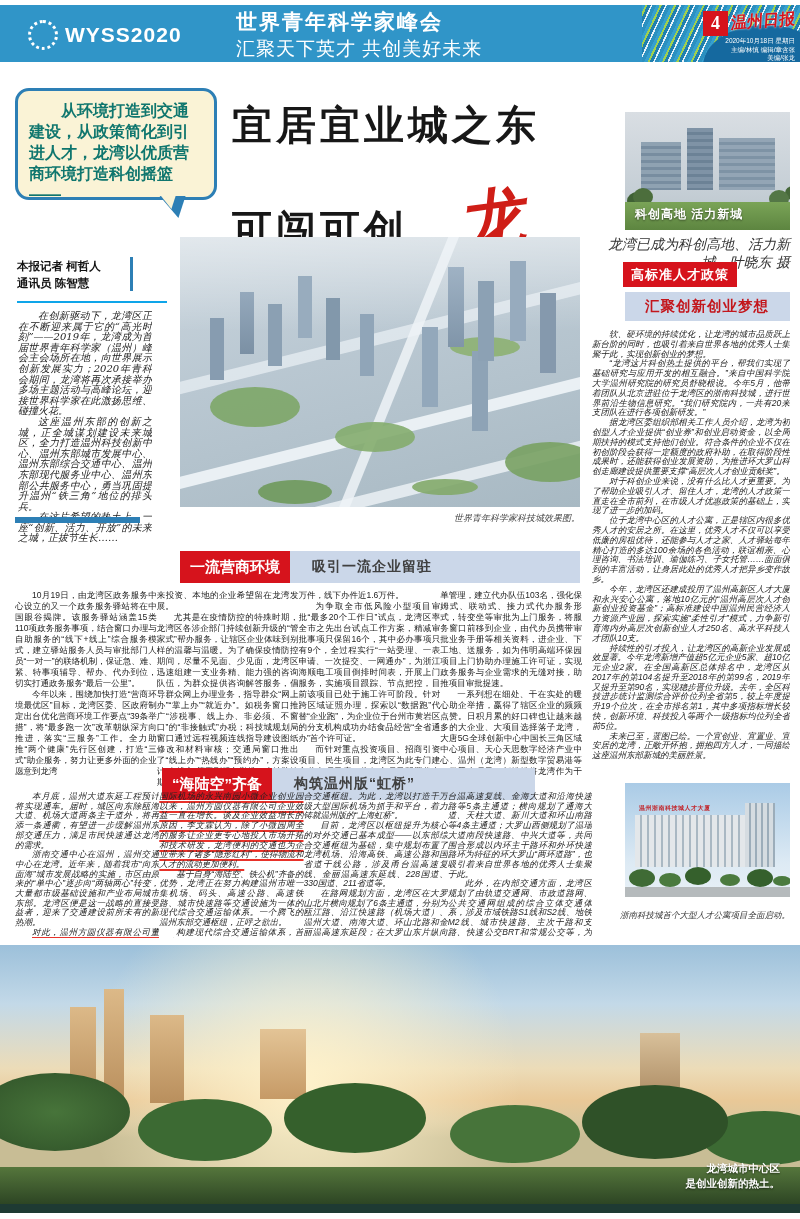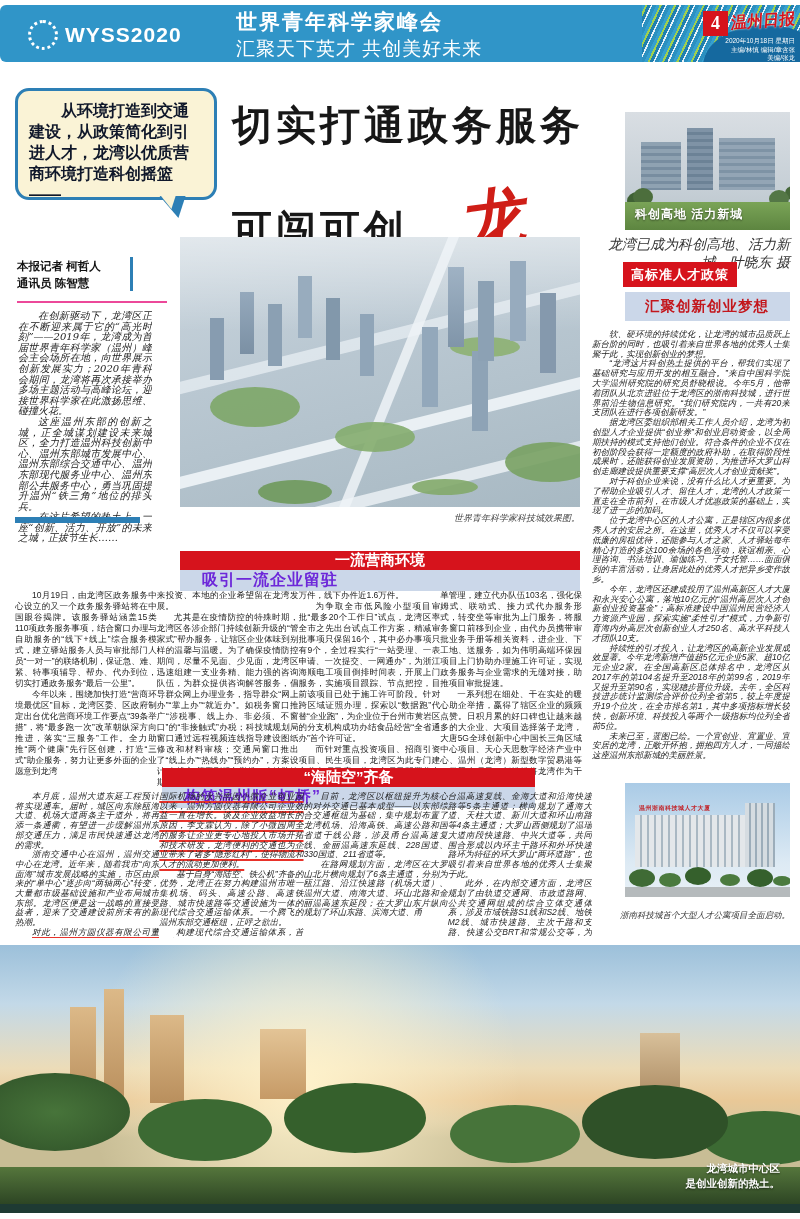--- a/index.html
+++ b/index.html
@@ -1,53 +1,53 @@
 <!DOCTYPE html>
 <html><head>
 <meta charset="utf-8">
 <style>
   html,body{margin:0;padding:0;background:#ffffff;}
   body{width:800px;height:1219px;position:relative;overflow:hidden;
        font-family:"Liberation Sans",sans-serif;-webkit-font-smoothing:antialiased;}
   .page{position:absolute;inset:0;background:#fff;}
 
   
-  .banner{position:absolute;left:0;top:5px;width:800px;height:57px;background:#3095c8;border-radius:6px;}
+  .banner{position:absolute;left:0;top:5px;width:800px;height:57px;background:#3095c8;}
   .logo{position:absolute;left:28px;top:15px;display:flex;align-items:center;color:#fff;}
   .logo-icon{width:24px;height:24px;border:3px dotted #fff;border-radius:50%;margin-right:7px;}
   .logo-text{font-size:21px;font-weight:bold;letter-spacing:1px;}
   .banner-title{position:absolute;left:236px;top:3px;color:#fff;font-size:21px;font-weight:bold;letter-spacing:2px;}
   .banner-sub{position:absolute;left:236px;top:31px;color:#fff;font-size:19px;letter-spacing:1px;}
   .deco{position:absolute;right:0;top:0;width:158px;height:57px;overflow:hidden;}
   .deco-stripes{position:absolute;left:-15px;top:-60px;width:210px;height:180px;border-radius:50%;
     background:repeating-linear-gradient(115deg,#35a0d0 0 3px,#9fd04f 3px 5px,#1f7fb0 5px 8px,#e6f3fa 8px 9.5px,#2b90c0 9.5px 13px);}
   .deco-core{position:absolute;right:-28px;top:20px;width:125px;height:82px;border-radius:50%;background:#15699f;}
   .pagenum{position:absolute;right:72px;top:6px;width:25px;height:25px;background:#d6131c;color:#fff;
     font-family:"Liberation Serif",serif;font-weight:bold;font-size:18px;text-align:center;line-height:25px;z-index:3;}
   .masthead{position:absolute;right:3px;top:6px;width:66px;color:#d6131c;font-family:"DejaVu Serif",serif;
     font-size:16px;font-weight:bold;transform:rotate(-4deg) skewX(-8deg);z-index:3;text-shadow:0 0 2px #fff;}
   .dates{position:absolute;right:5px;top:32px;width:110px;text-align:right;color:#fff;font-size:6.5px;line-height:8.5px;z-index:3;}
 
   
   .bubble{position:absolute;left:15px;top:88px;width:202px;height:112px;background:#faf3d6;border:3px solid #2d7fb5;
-    border-radius:14px;box-sizing:border-box;padding:9px 11px;font-size:16px;font-weight:bold;color:#0f172a;line-height:21px;}
+    border-radius:14px;box-sizing:border-box;padding:9px 11px;font-size:16px;font-weight:bold;color:#0f766e;line-height:21px;}
   .bubble::after{content:"";position:absolute;bottom:-21px;right:32px;width:0;height:0;
     border-left:26px solid transparent;border-top:22px solid #2d7fb5;transform:skewX(-18deg);}
   .bubble::before{content:"";position:absolute;bottom:-12px;right:40px;width:0;height:0;z-index:1;
     border-left:18px solid transparent;border-top:16px solid #faf3d6;transform:skewX(-18deg);}
   .bubble-text{text-indent:2em;}
 
   .headline{position:absolute;left:232px;top:98px;width:360px;color:#171717;}
   .h-line1{font-size:40px;font-weight:900;letter-spacing:4px;}
   .h-line2{font-size:40px;font-weight:900;letter-spacing:4px;margin-top:14px;display:flex;align-items:center;}
   .h-brush{color:#cf1e17;font-family:"DejaVu Serif",serif;font-style:italic;font-weight:900;font-size:66px;
     letter-spacing:0;display:inline-block;transform:rotate(-8deg) translateY(4px);margin-left:16px;}
 
   .byline{position:absolute;left:17px;top:258px;width:150px;font-size:11.5px;font-weight:bold;color:#111;
-    line-height:17px;border-bottom:2px solid #ec4899;padding-bottom:9px;}
+    line-height:17px;border-bottom:2px solid #0ea5e9;padding-bottom:9px;}
   .byline-rule{position:absolute;left:130px;top:257px;width:3px;height:34px;background:#2d7fb5;}
   .intro{position:absolute;left:18px;top:311px;width:134px;height:232px;overflow:hidden;
     font-family:"DejaVu Serif",serif;font-style:italic;font-size:10px;line-height:10.6px;color:#222;text-align:justify;}
   .intro p{margin:0;text-indent:2em;}
   .blue-bar{position:absolute;left:15px;top:517px;width:125px;height:6px;background:#2d7fb5;}
 
   
   .photo-main{position:absolute;left:180px;top:237px;width:400px;height:270px;overflow:hidden;
     background:linear-gradient(165deg,#cbd6de 0%,#bac8d2 40%,#a8b9c3 100%);}
   .mp-green{position:absolute;left:30px;top:150px;width:90px;height:40px;border-radius:50%;background:#7ea768;opacity:.9;
@@ -57,25 +57,25 @@
   .mp-road2{position:absolute;left:210px;top:-40px;width:10px;height:370px;background:rgba(238,243,247,.85);transform:rotate(22deg);}
   .mp-towers1{position:absolute;left:60px;top:55px;width:14px;height:62px;background:linear-gradient(#95a9bc,#7b90a4);
     box-shadow:28px 12px 0 #8ba0b3,58px -16px 0 #98acbe,86px 6px 0 #8298ab,120px 22px 0 #90a5b8,-30px 26px 0 #879cb0;}
   .mp-towers2{position:absolute;left:268px;top:30px;width:16px;height:80px;background:linear-gradient(#9fb2c4,#8095a9);
     box-shadow:30px 14px 0 #8ca1b4,62px -6px 0 #97abbe,92px 26px 0 #8599ad,24px 84px 0 #8ea3b6,-26px 60px 0 #93a8bb;}
   .mp-haze{position:absolute;inset:0;background:linear-gradient(180deg,rgba(255,255,255,.45),rgba(255,255,255,0) 35%);}
   .caption-main{position:absolute;left:300px;top:512px;width:280px;text-align:right;
     font-family:"DejaVu Serif",serif;font-style:italic;font-size:9px;color:#444;}
 
   
-  .sec-header{position:absolute;height:32px;display:flex;flex-direction:column;}
+  .sec-header{position:absolute;height:32px;display:flex;}
   .sec1{left:180px;top:551px;width:400px;}
   .sec2{left:162px;top:768px;width:373px;}
   .tag{background:#d6131c;color:#fff;font-size:15px;font-weight:bold;display:flex;align-items:center;justify-content:center;padding:0 10px;white-space:nowrap;}
-  .bar{background:#cbd7e9;color:#6d28d9;flex:1;font-size:16px;font-weight:bold;display:flex;align-items:center;padding-left:22px;letter-spacing:1px;}
+  .bar{background:#cbd7e9;color:#404040;flex:1;font-size:14px;font-weight:bold;display:flex;align-items:center;padding-left:22px;letter-spacing:1px;}
 
   
   .cols{position:absolute;left:15px;display:flex;gap:0;color:#222;text-align:justify;}
   .cols1{top:590px;width:567px;height:196px;overflow:hidden;font-size:8.5px;line-height:11px;}
   .cols2{top:792px;width:577px;height:146px;overflow:hidden;font-size:8.5px;line-height:9.7px;font-style:italic;}
   .col{flex:1;overflow:hidden;}
   .col p{margin:0;text-indent:2em;}
   .col p.cont{text-indent:0;}
   .u-red{text-decoration:underline;text-decoration-color:#e8322a;text-decoration-thickness:1.5px;text-underline-offset:2px;}
 
@@ -154,21 +154,21 @@
       <div>主编/林慎 编辑/章含张</div>
       <div>美编/张龙</div>
     </div>
   </div>
 
   <div class="bubble">
     <div class="bubble-text">从环境打造到交通建设，从政策简化到引进人才，龙湾以优质营商环境打造科创摇篮——</div>
   </div>
 
   <div class="headline">
-    <div class="h-line1">切实打通政务服务</div>
+    <div class="h-line1">宜居宜业城之东</div>
     <div class="h-line2">
       <span>可闯可创是</span>
       <span class="h-brush">龙湾</span>
     </div>
   </div>
 
   <div class="byline">
     <div>本报记者 柯哲人</div>
     <div>通讯员 陈智慧</div>
   </div>
@@ -223,20 +223,21 @@
       <p>本月底，温州大道东延工程预计将实现通车。届时，城区向东除瓯海大道、机场大道两条主干道外，将再添一条通衢，有望进一步缓解温州东部交通压力，满足市民快速通达龙湾的需求。</p>
       <p>浙南交通中心在温州，温州交通中心在龙湾。近年来，随着我市“向东面海”城市发展战略的实施，市区由原来的“单中心”逐步向“两轴两心”转变，大量都市级基础设施和产业布局城市东部。龙湾区便是这一战略的直接受益者，迎来了交通建设前所未有的新热潮。</p>
       <p class="u-red">对此，温州方圆仪器有限公司董事长李文霖深有体会。自三年前入驻毗近龙湾</p>
     </div>
     <div class="col">
       <p class="cont u-red">国际机场的永兴南园小微企业创业园以来，温州方圆仪器有限公司企业效益一直在增长。谈及企业效益增长的原因，李文霖认为，除了小微园周全的服务让企业更专心地投入市场开拓和技术研发，龙湾便利的交通也为企业带来了诸多“隐形红利”，使得物流和人才的流动更加便利。</p>
       <p>基于自身“海陆空、铁公机”齐备的优势，龙湾正在努力构建温州市唯一集机场、码头、高速公路、高速铁路、城市快速路等交通设施为一体的现代综合交通运输体系。一个腾飞的温州东部交通枢纽，正呼之欲出。</p>
       <p>构建现代综合交通运输体系，首先离不开一个各种交通运输方式无缝衔接的综</p>
     </div>
     <div class="col">
+      <p class="cont">合交通枢纽。为此，龙湾以打造千万级大型国际机场为抓手和平台，着力铸就温州版的“上海虹桥”。</p>
       <p>目前，龙湾区以枢纽提升为核心的对外交通已基本成型——以东部综合交通枢纽为基础，集中规划布置了龙湾机场、沿海高铁、高速公路和国省道干线公路，涉及甬台温高速复线、金丽温高速东延线、228国道、330国道、211省道等。</p>
       <p>在路网规划方面，龙湾区在大罗山北片横向规划了6条主通道，分别为瓯江路、沿江快速路（机场大道）、温州大道、南海大道、环山北路和金丽温高速东延段；在大罗山东片纵向规划了环山东路、滨海大道、甬</p>
     </div>
     <div class="col">
       <p class="cont">台温高速复线、金海大道和沿海快速路等5条主通道；横向规划了通海大道、天柱大道、新川大道和环山南路等4条主通道；大罗山西侧规划了温瑞大道南段快速路、中兴大道等，共同围合形成以内环主干路环和外环快速路环为特征的环大罗山“两环道路”，也吸引着来自世界各地的优秀人士集聚于此。</p>
       <p>此外，在内部交通方面，龙湾区规划了由轨道交通网、市政道路网、公共交通网组成的综合立体交通体系，涉及市域铁路S1线和S2线、地铁M2线、城市快速路、主次干路和支路、快速公交BRT和常规公交等，为市民出行提供更多的获得感。</p>
     </div>
   </div>
 
   <div class="photo-tr">

